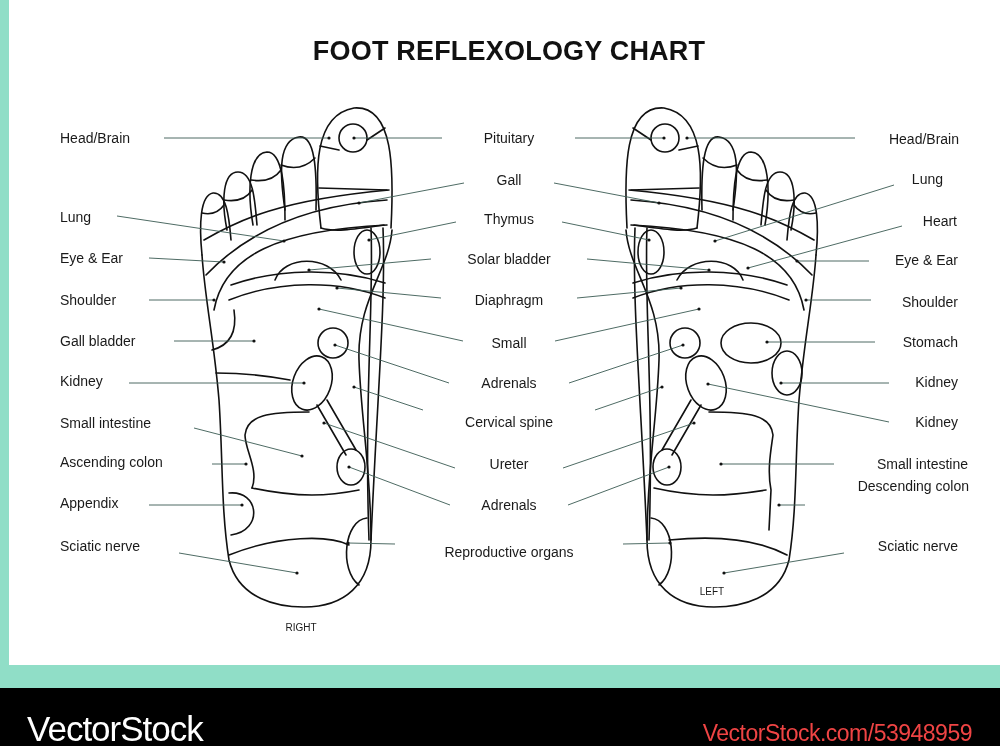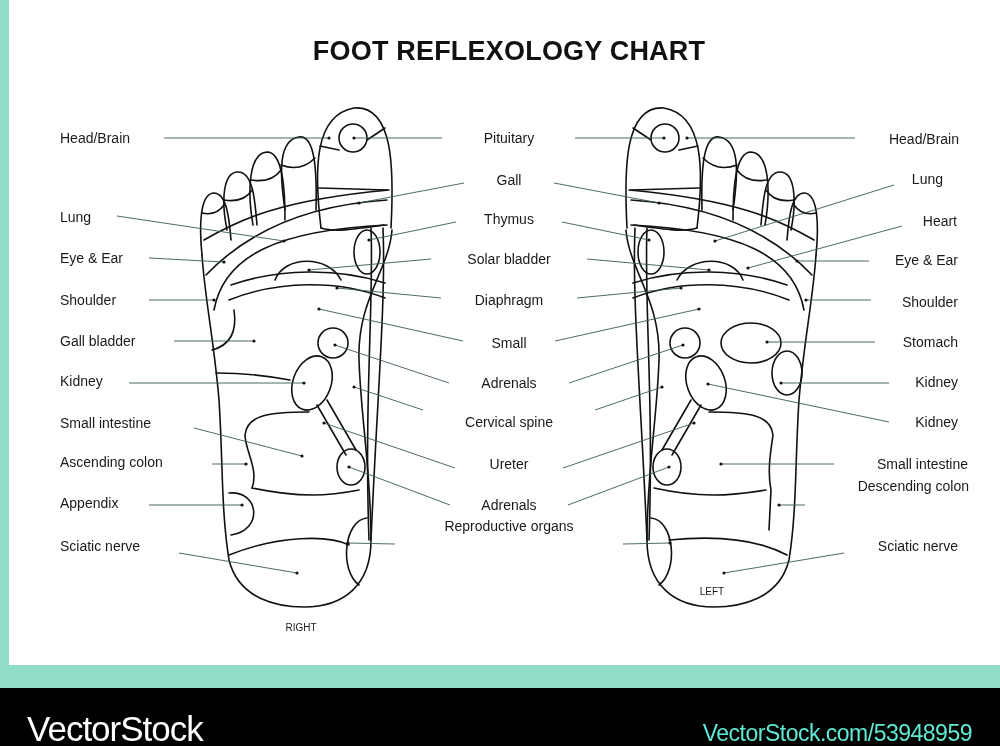--- a/index.html
+++ b/index.html
@@ -7,21 +7,21 @@
   #canvas{position:absolute;left:0;top:0;width:1000px;height:665px;background:#ffffff;margin-left:9px;}
   #title{position:absolute;left:0;top:36px;width:1000px;text-align:center;font-weight:bold;font-size:27px;color:#111;letter-spacing:0.2px;}
   svg#diagram{position:absolute;left:0;top:0;}
   .lbl{position:absolute;font-size:14px;color:#1a1a1a;white-space:nowrap;line-height:20px;}
   .lbl.left{text-align:left;}
   .lbl.right{text-align:right;}
   .lbl.center{text-align:right;transform:translateX(-50%);}
   .side{position:absolute;font-size:10px;color:#1a1a1a;transform:translateX(-50%);}
   #footer{position:absolute;left:0;top:688px;width:1000px;height:91px;background:#000;}
   #brand{position:absolute;left:27px;top:21px;color:#fff;font-size:35px;letter-spacing:-1px;}
-  #ref{position:absolute;right:28px;top:32px;color:#5eead4;font-size:23px;letter-spacing:-0.5px;}
+  #ref{position:absolute;right:28px;top:32px;color:#ef4444;font-size:23px;letter-spacing:-0.5px;}
 </style>
 </head>
 <body>
 
 <div id="canvas">
   <div id="title">FOOT REFLEXOLOGY CHART</div>
 
   <svg id="diagram" width="1000" height="665" viewBox="0 0 1000 665">
     <g fill="none" stroke="#111" stroke-width="1.6" stroke-linecap="round" stroke-linejoin="round">
 
@@ -228,21 +228,21 @@
   <div class="lbl center" style="left:500px;top:128px">Pituitary</div>
   <div class="lbl center" style="left:500px;top:170px">Gall</div>
   <div class="lbl center" style="left:500px;top:209px">Thymus</div>
   <div class="lbl center" style="left:500px;top:249px">Solar bladder</div>
   <div class="lbl center" style="left:500px;top:290px">Diaphragm</div>
   <div class="lbl center" style="left:500px;top:333px">Small</div>
   <div class="lbl center" style="left:500px;top:373px">Adrenals</div>
   <div class="lbl center" style="left:500px;top:412px">Cervical spine</div>
   <div class="lbl center" style="left:500px;top:454px">Ureter</div>
   <div class="lbl center" style="left:500px;top:495px">Adrenals</div>
-  <div class="lbl center" style="left:500px;top:516px">Reproductive organs</div>
+  <div class="lbl center" style="left:500px;top:542px">Reproductive organs</div>
 
   <div class="lbl right" style="right:50px;top:129px">Head/Brain</div>
   <div class="lbl right" style="right:66px;top:169px">Lung</div>
   <div class="lbl right" style="right:52px;top:211px">Heart</div>
   <div class="lbl right" style="right:51px;top:250px">Eye &amp; Ear</div>
   <div class="lbl right" style="right:51px;top:292px">Shoulder</div>
   <div class="lbl right" style="right:51px;top:332px">Stomach</div>
   <div class="lbl right" style="right:51px;top:372px">Kidney</div>
   <div class="lbl right" style="right:51px;top:412px">Kidney</div>
   <div class="lbl right" style="right:41px;top:454px">Small intestine</div>

